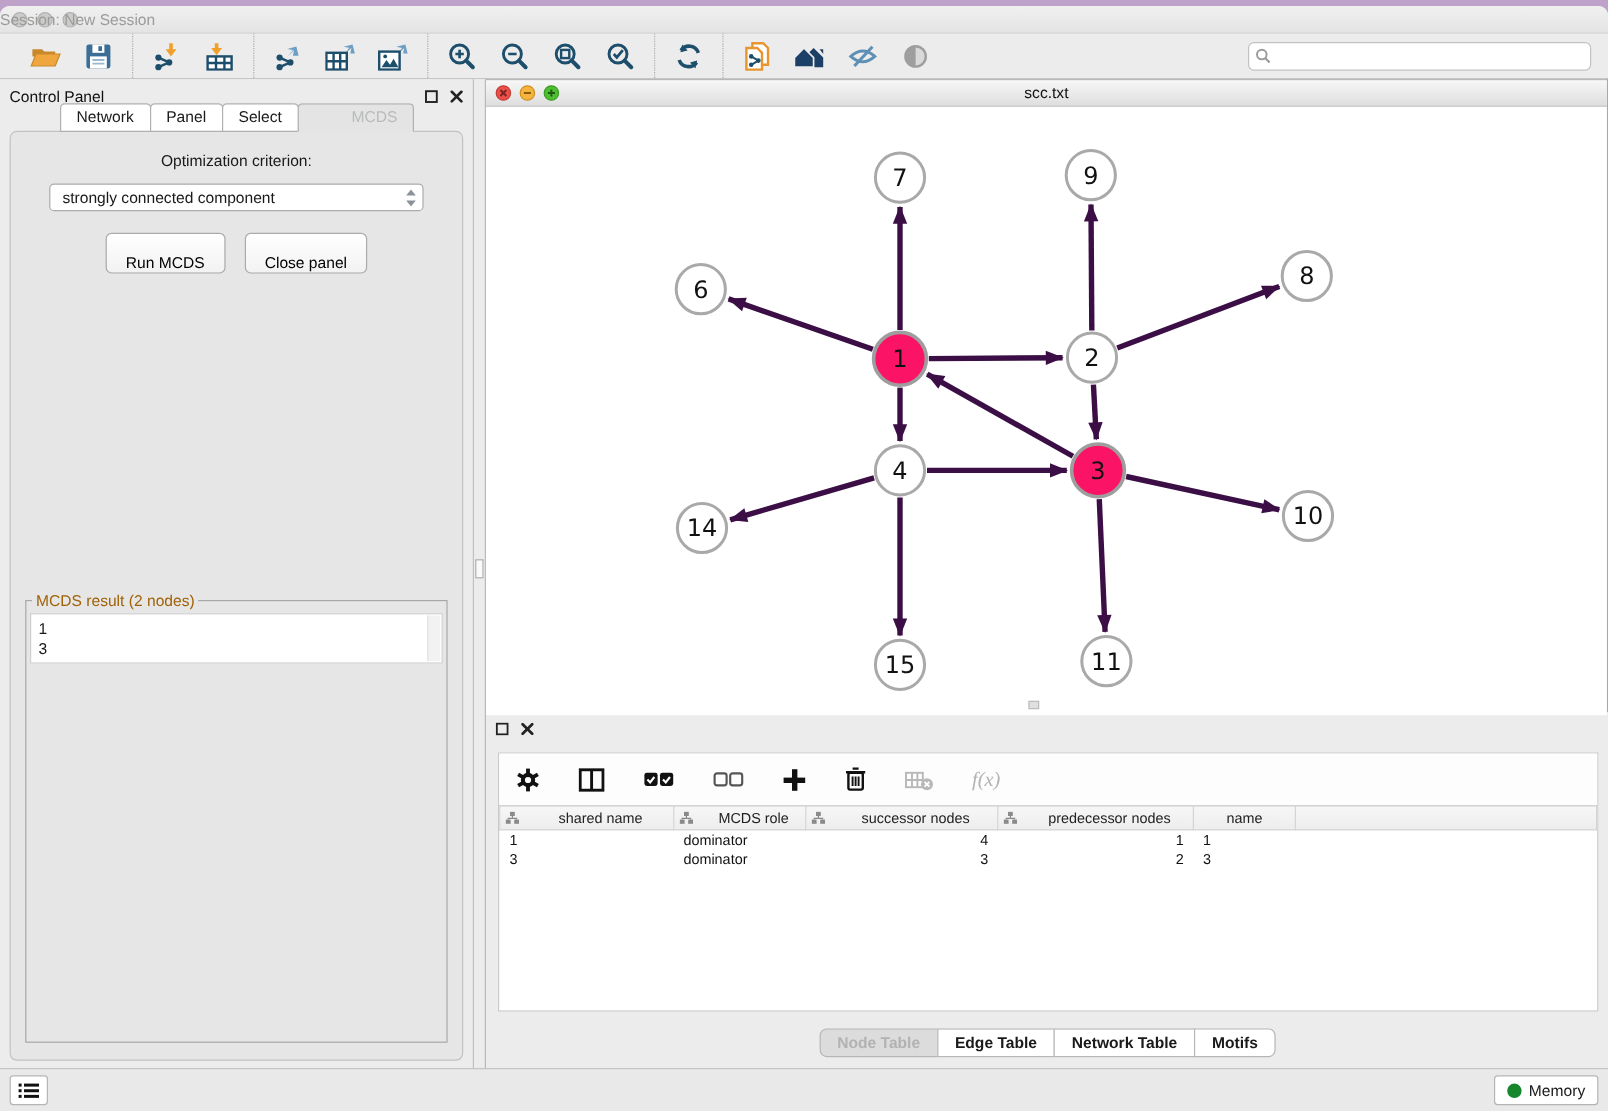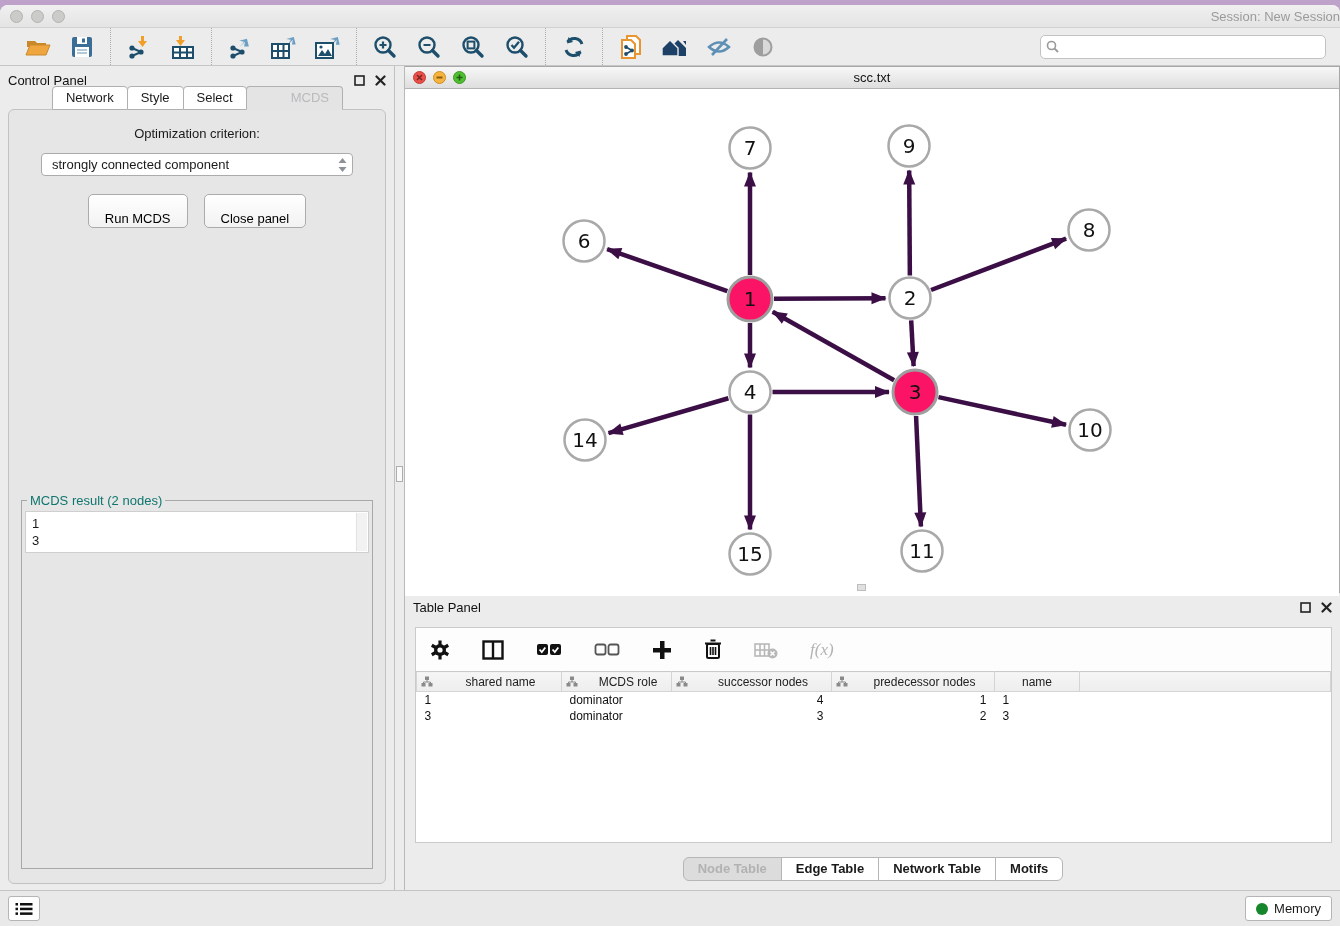--- a/index.html
+++ b/index.html
@@ -7,21 +7,21 @@
   body { background:#bfa2c9; font-family:"Liberation Sans", sans-serif; font-size:13px; color:#1a1a1a; }
 
   .window { position:absolute; top:5px; left:0; width:1340px; height:921px;
             background:#ececec; border-radius:8px 8px 0 0; display:flex; flex-direction:column; overflow:hidden; }
 
   
   .titlebar { height:23px; background:linear-gradient(#f0f0f0,#e4e4e4); border-bottom:1px solid #d2d2d2;
               display:flex; align-items:center; position:relative; flex:0 0 auto; }
   .traffic { display:flex; gap:8px; margin-left:10px; }
   .tl { width:13px; height:13px; border-radius:50%; background:#cbcbc9; border:1px solid #b2b2b0; }
-  .titlebar .title { position:absolute; left:0; right:0; text-align:right; color:#9b9b9b; font-size:13px; }
+  .titlebar .title { position:absolute; left:0; right:0; text-align:left; color:#9b9b9b; font-size:13px; }
 
   
   .toolbar { height:38px; background:#ececec; border-bottom:1px solid #c6c6c6; display:flex; align-items:center;
              padding:0 10px; flex:0 0 auto; }
   .tgroup { display:flex; align-items:center; gap:12px; padding:0 12px; height:100%; }
   .tgroup + .tgroup { border-left:1px dotted #adadad; }
   .tbtn { width:32px; height:28px; display:flex; align-items:center; justify-content:center; }
   .spacer { flex:1; }
   .searchwrap { position:relative; margin-right:4px; }
   .searchwrap input { width:286px; height:24px; border:1px solid #c2c2c2; border-radius:5px; background:#fff;
@@ -45,21 +45,21 @@
   .cp-body { flex:1; margin:0 8px 6px; margin-top:-1px; border:1px solid #c2c2c2; border-radius:6px; background:#e6e6e6;
              display:flex; flex-direction:column; padding:16px 6px 8px; min-height:0; }
   .opt-label { text-align:center; font-size:13px; margin-bottom:12px; }
   .combo { width:312px; height:23px; margin:0 auto 18px; background:#fff; border:1px solid #ababab; border-radius:4px;
            display:flex; align-items:center; padding:0 4px 0 10px; font-size:13px; }
   .combo .cval { flex:1; }
   .cp-buttons { display:flex; justify-content:center; gap:16px; }
   .cpbtn { height:23px; padding:16px 16px; background:linear-gradient(#ffffff,#f2f2f2); border:1px solid #ababab; border-radius:5px;
            font-size:13px; font-family:"Liberation Sans",sans-serif; }
   fieldset.mcds { margin:auto 6px 6px; height:376px; border:1px solid #a8a8a8; padding:3px; position:relative; }
-  fieldset.mcds legend { font-size:13px; padding:0 3px; margin-left:2px; color:#0f766e; }
+  fieldset.mcds legend { font-size:13px; padding:0 3px; margin-left:2px; color:#a16207; }
   .mcds-inner { background:#fff; border:1px solid #cfcfcf; height:100%; position:relative; padding:3px 6px; font-size:13px; line-height:17px; }
   .mcds-scroll { position:absolute; top:1px; bottom:1px; right:1px; width:11px; background:#f2f2f2; border-left:1px solid #e2e2e2; }
 
   
   .netframe { height:527px; border:1px solid #a8a8a8; border-left:none; display:flex; flex-direction:column; background:#fff; position:relative; }
   .net-titlebar { height:22px; background:linear-gradient(#f7f7f7,#dedede); border-bottom:1px solid #b4b4b4;
                   display:flex; align-items:center; position:relative; flex:0 0 auto; }
   .nt-lights { display:flex; gap:7px; margin-left:8px; }
   .ntl { width:13px; height:13px; border-radius:50%; display:flex; align-items:center; justify-content:center; }
   .ntl.red { background:#ea5049; border:1px solid #c23b34; }
@@ -274,21 +274,21 @@
             <rect x="1" y="1" width="9" height="9" fill="none" stroke="#222" stroke-width="1.6"></rect>
           </svg>
           <svg width="11" height="11" viewBox="0 0 11 11">
             <line x1="1.5" y1="1.5" x2="9.5" y2="9.5" stroke="#222" stroke-width="2.2" stroke-linecap="round"></line>
             <line x1="9.5" y1="1.5" x2="1.5" y2="9.5" stroke="#222" stroke-width="2.2" stroke-linecap="round"></line>
           </svg>
         </span>
       </div>
       <div class="cp-tabbar">
         <div class="cp-tab">Network</div>
-        <div class="cp-tab">Style</div>
+        <div class="cp-tab">Panel</div>
         <div class="cp-tab">Select</div>
         <div class="cp-tab active">MCDS</div>
       </div>
       <div class="cp-body">
         <div class="opt-label">Optimization criterion:</div>
         <div class="combo">
           <span class="cval">strongly connected component</span>
           <svg width="11" height="16" viewBox="0 0 11 16">
             <path d="M5.5 1 L9.5 6 H1.5 Z" fill="#8d9298"></path>
             <path d="M5.5 15 L1.5 10 H9.5 Z" fill="#8d9298"></path>
@@ -380,21 +380,20 @@
               <text x="180" y="358" text-anchor="middle" font-size="20" fill="#111111" font-family="&quot;DejaVu Sans&quot;, sans-serif">14</text>
               <circle cx="345" cy="465" r="20.5" fill="#ffffff" stroke="#a9a9a9" stroke-width="2.5"></circle>
               <text x="345" y="472" text-anchor="middle" font-size="20" fill="#111111" font-family="&quot;DejaVu Sans&quot;, sans-serif">15</text>
             </svg>
         </div>
         <div class="net-handle"></div>
       </div>
 
       <div class="tablepanel">
         <div class="panelheader">
-          <span class="ph-title">Table Panel</span>
           <span class="phicons">
             <svg width="11" height="11" viewBox="0 0 11 11">
               <rect x="1" y="1" width="9" height="9" fill="none" stroke="#222" stroke-width="1.6"></rect>
             </svg>
             <svg width="11" height="11" viewBox="0 0 11 11">
               <line x1="1.5" y1="1.5" x2="9.5" y2="9.5" stroke="#222" stroke-width="2.2" stroke-linecap="round"></line>
               <line x1="9.5" y1="1.5" x2="1.5" y2="9.5" stroke="#222" stroke-width="2.2" stroke-linecap="round"></line>
             </svg>
           </span>
         </div>

